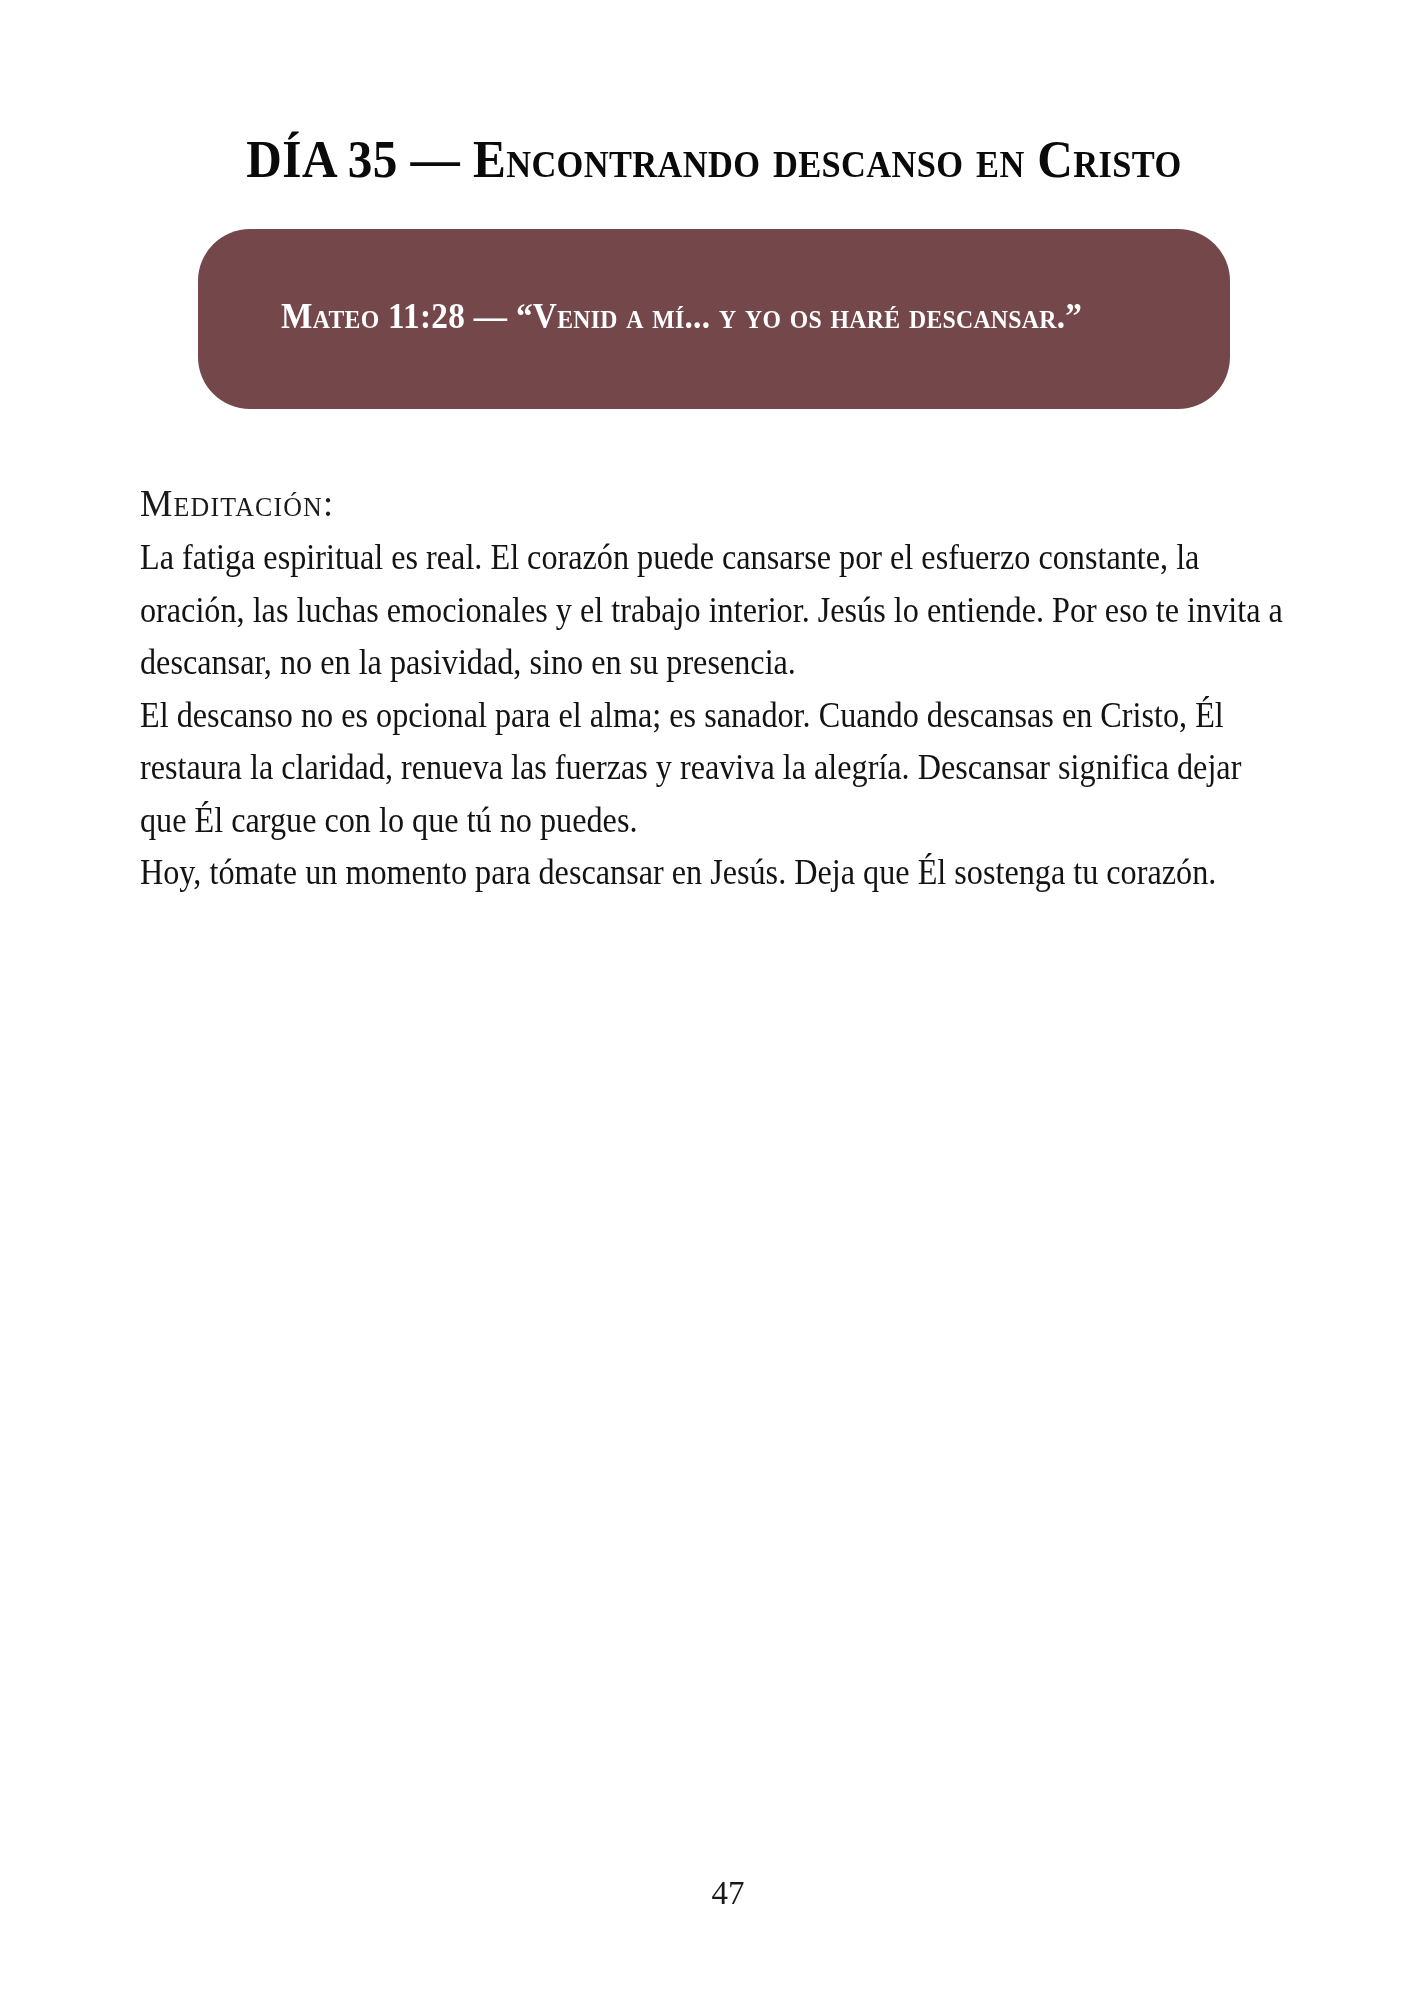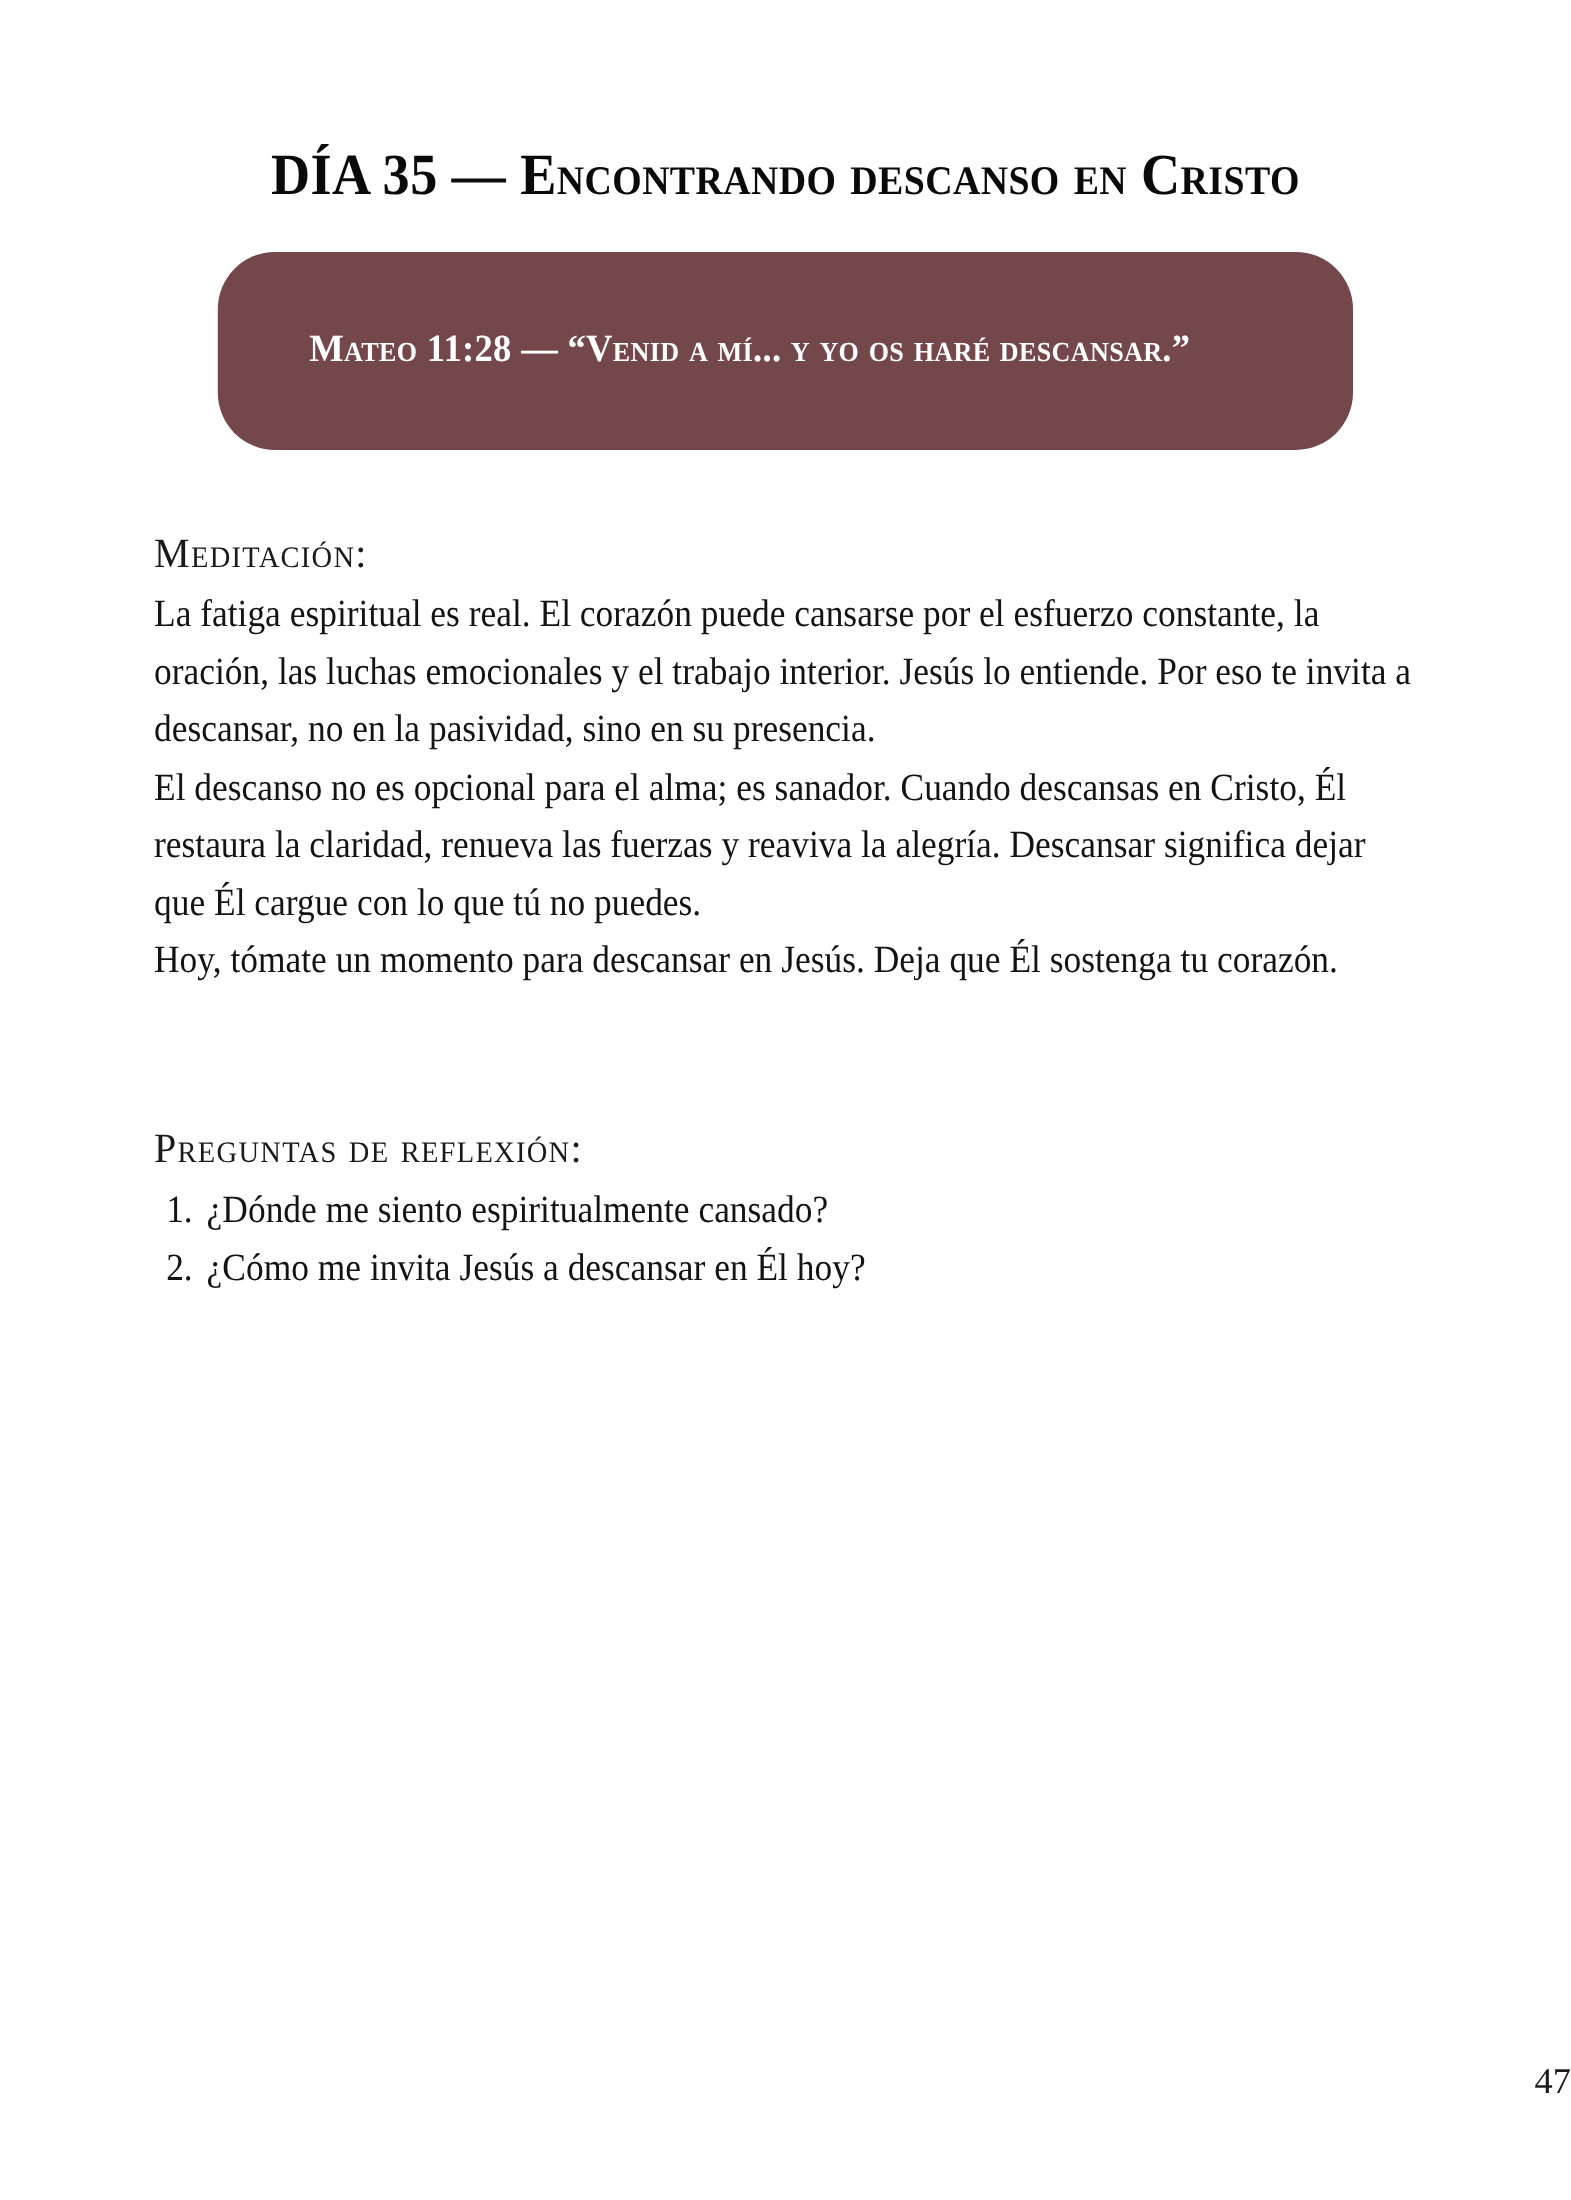--- a/index.html
+++ b/index.html
@@ -126,21 +126,21 @@
     left: 12px;
     top: 0;
   }
 
   
   .page-number {
     position: absolute;
     left: 0;
     right: 0;
     bottom: 88px;
-    text-align: right;
+    text-align: center;
     font-family: "Liberation Serif", "DejaVu Serif", serif;
     font-size: 33px;
     color: #1a1a1a;
     margin-left: 28px;
   }
 </style>
 </head>
 <body>
 
 <div class="page">
@@ -159,33 +159,20 @@
       <h2 class="section-heading">Meditación:</h2>
       <div class="body-text">
         <p>La fatiga espiritual es real. El corazón puede cansarse por el esfuerzo constante, la oración, las luchas emocionales y el trabajo interior. Jesús lo entiende. Por eso te invita a descansar, no en la pasividad, sino en su presencia.</p>
         <p>El descanso no es opcional para el alma; es sanador. Cuando descansas en Cristo, Él restaura la claridad, renueva las fuerzas y reaviva la alegría. Descansar significa dejar que Él cargue con lo que tú no puedes.</p>
         <p>Hoy, tómate un momento para descansar en Jesús. Deja que Él sostenga tu corazón.</p>
       </div>
     </section>
 
     <div class="spacer-md"></div>
 
-    <section>
-      <h2 class="section-heading">Preguntas de reflexión:</h2>
-      <ul class="q-list">
-        <li>
-          <span class="num">1.</span>
-          <span>¿Dónde me siento espiritualmente cansado?</span>
-        </li>
-        <li>
-          <span class="num">2.</span>
-          <span>¿Cómo me invita Jesús a descansar en Él hoy?</span>
-        </li>
-      </ul>
-    </section>
 
     <div class="spacer-sm"></div>
 
 
   </div>
 
   <div class="page-number">47</div>
 
 </div>
 

